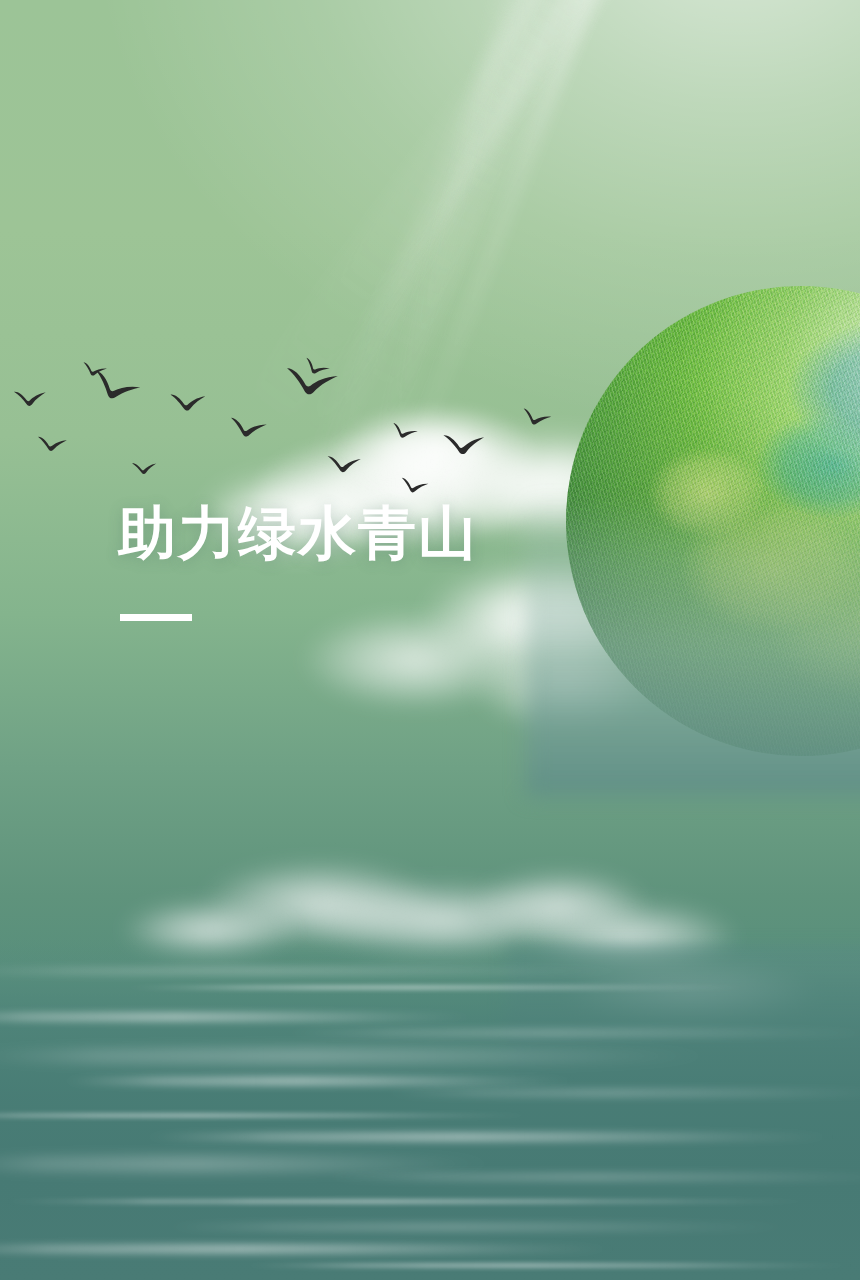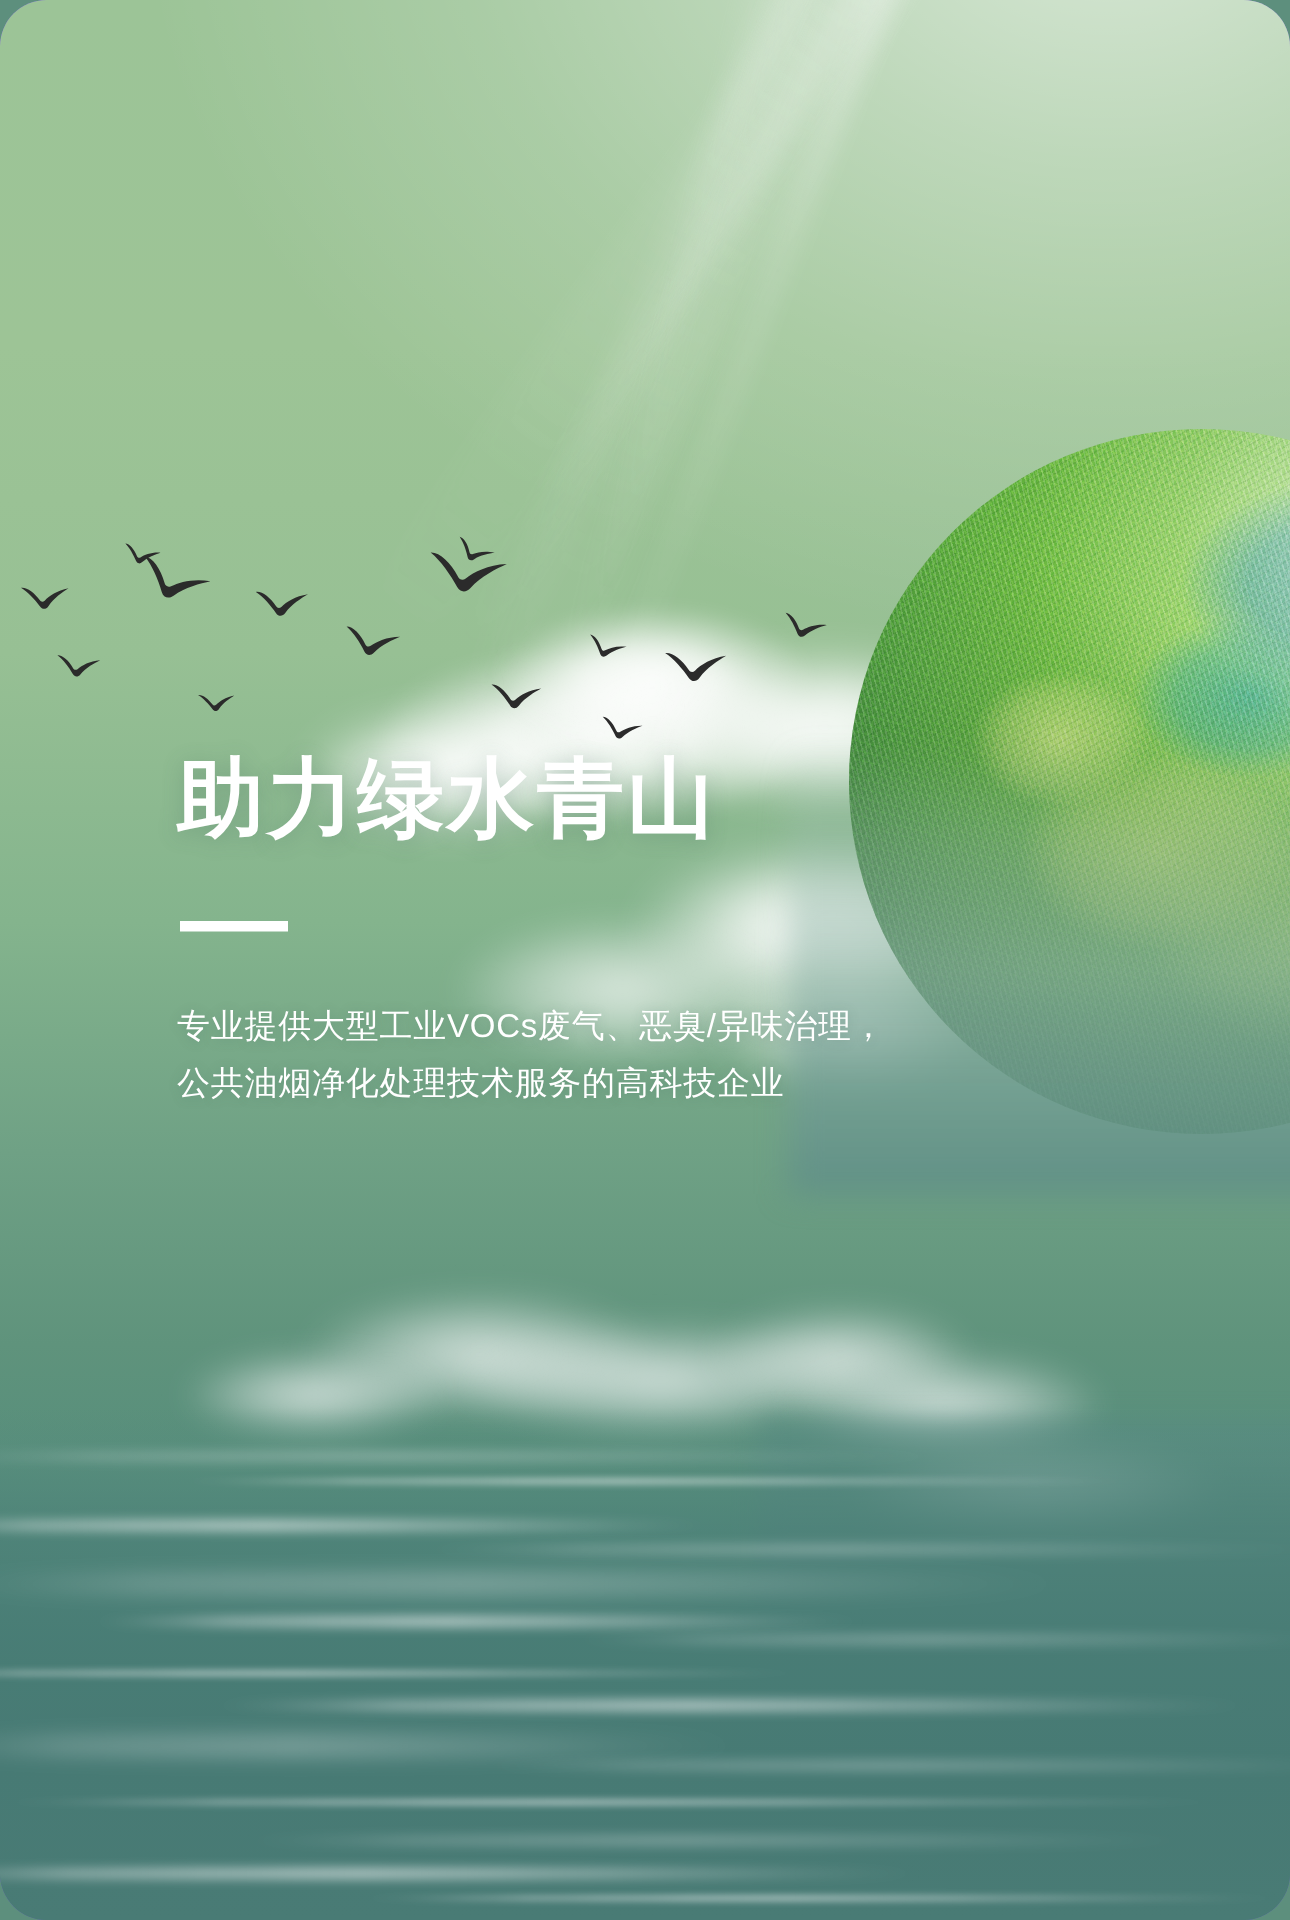--- a/index.html
+++ b/index.html
@@ -4,21 +4,20 @@
 <style>
   html,body{margin:0;padding:0;background:#5d8f7d;}
   *{box-sizing:border-box;}
 
   #poster{
     position:relative;
     width:860px;height:1280px;
     overflow:hidden;
     font-family:"Liberation Sans","DejaVu Sans",sans-serif;
     background:#8b5cf6;
-    border-radius:31px;
   }
 
   
   .layer{position:absolute;inset:0;}
 
   #sky-base{
     background:linear-gradient(180deg,
       #9cc497 0%,
       #9dc496 18%,
       #97c094 34%,
@@ -313,19 +312,15 @@
         <path d="M1.5,2.5 C5,2.2 9.5,6.2 12.5,11.5 C13.2,12.8 14.4,13.1 15.6,12.2 C18.8,9.6 24,6.6 31.5,6.0 C27.5,8.0 21.5,11.2 17.6,15.9 C15.9,17.9 13.6,17.8 12.3,15.6 C9.6,11.0 5.6,5.6 1.5,2.5 Z" fill="#2B2B2B"></path>
       </svg>
       <svg width="34" height="20" viewBox="0 0 34 20" style="position: absolute; left: 398px; top: 146px; transform: scale(0.9) rotate(6deg); transform-origin: 50% 50%;">
         <path d="M1.5,2.5 C5,2.2 9.5,6.2 12.5,11.5 C13.2,12.8 14.4,13.1 15.6,12.2 C18.8,9.6 24,6.6 31.5,6.0 C27.5,8.0 21.5,11.2 17.6,15.9 C15.9,17.9 13.6,17.8 12.3,15.6 C9.6,11.0 5.6,5.6 1.5,2.5 Z" fill="#2B2B2B"></path>
       </svg>
     </div>
 
   <div id="copy">
     <h1 class="headline">助力绿水青山</h1>
     <div id="divider"></div>
-    <div id="subtitle">
-      <p class="sub">专业提供大型工业VOCs废气、恶臭/异味治理，</p>
-      <p class="sub">公共油烟净化处理技术服务的高科技企业</p>
-    </div>
   </div>
 
 </div>
 
 </body></html>

